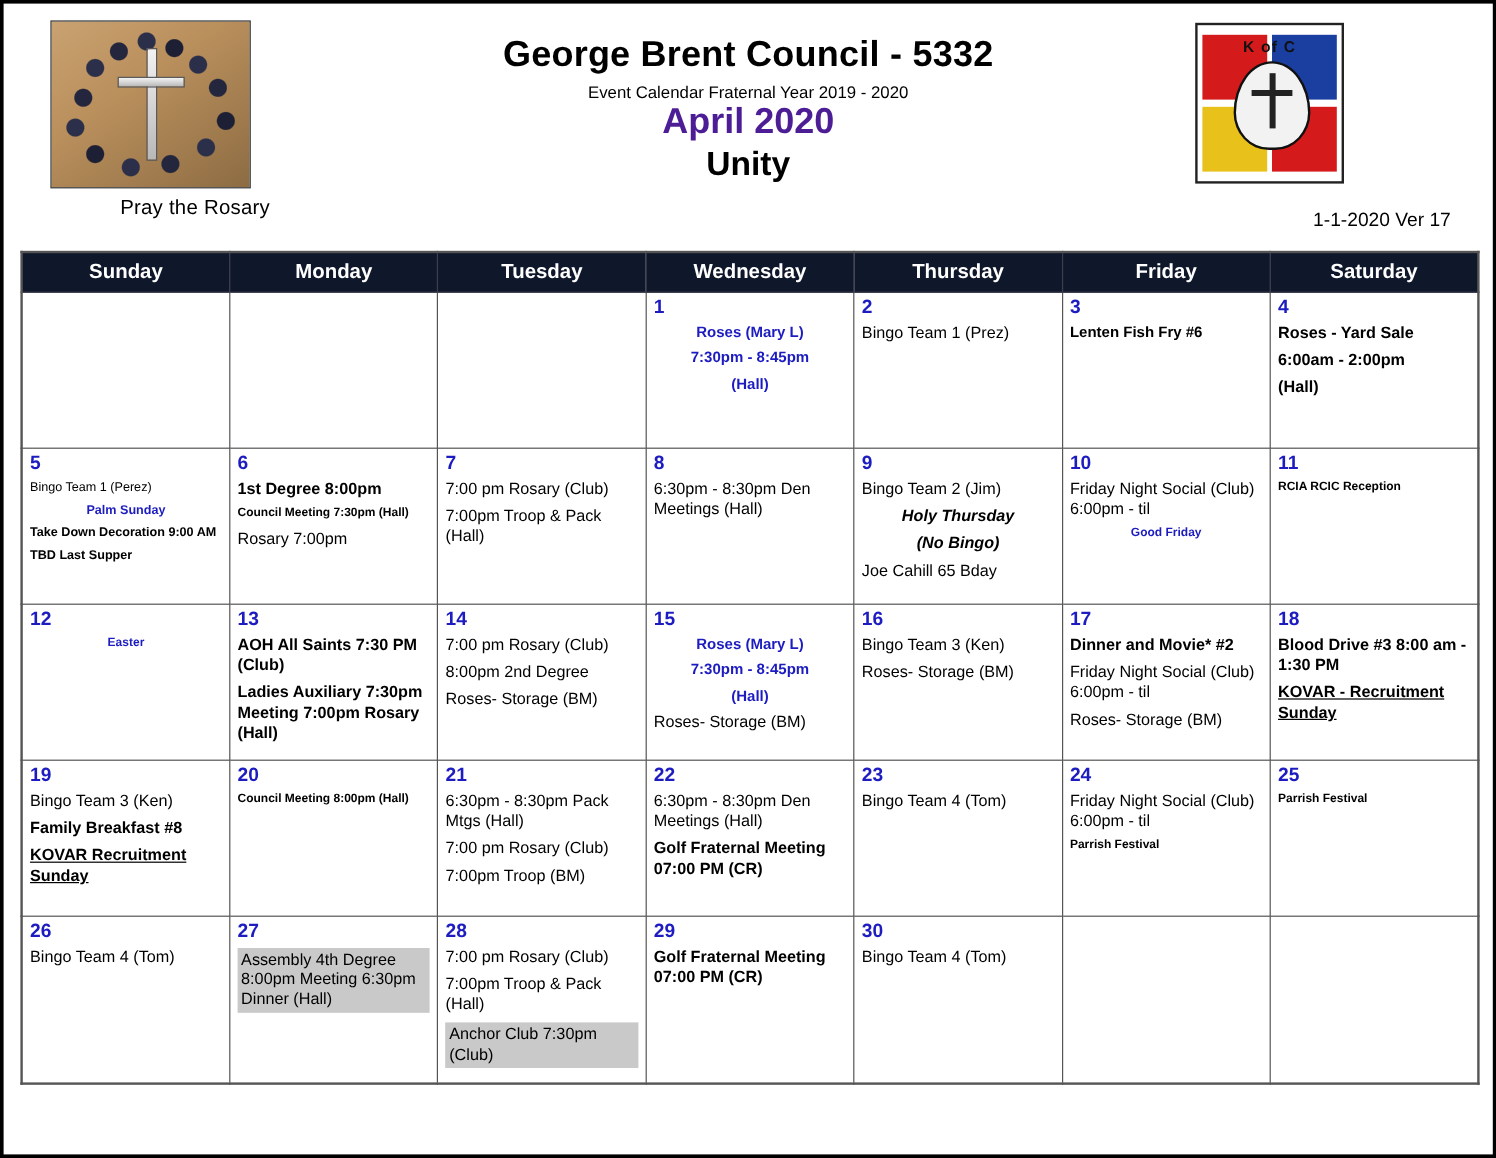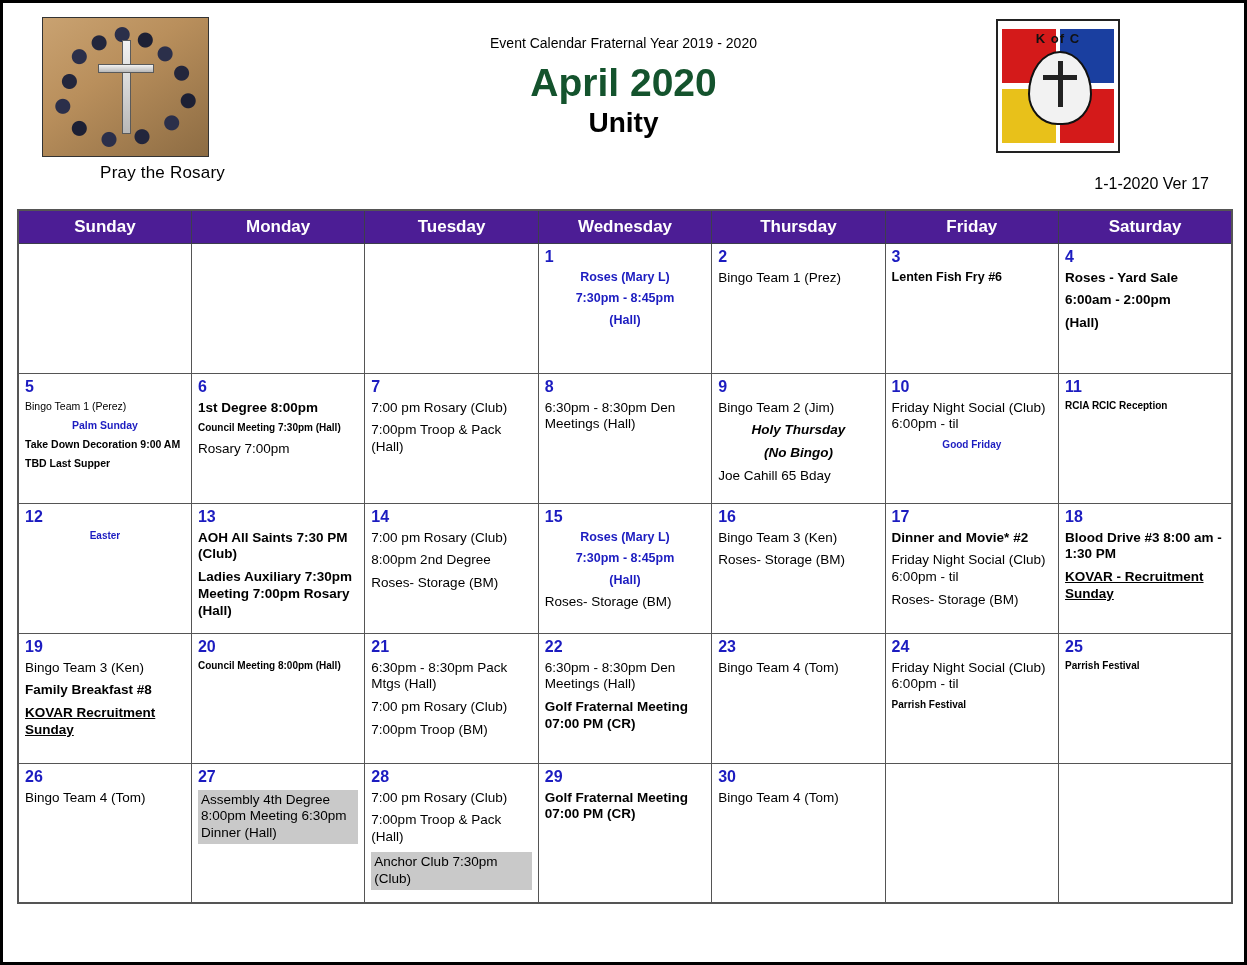--- a/index.html
+++ b/index.html
@@ -92,24 +92,23 @@
   .council-title {
     font-size: 30px;
     font-weight: bold;
     letter-spacing: .2px;
   }
   .subtitle {
     font-size: 14px;
     margin-top: 6px;
   }
   .month {
-    font-size: 39px;
-    font-weight: bold;
-    color: #14532d;
-    margin-top: 10px;
+    font-size: 30px;
+    font-weight: bold;
+    color: #4c1d95;
   }
   .virtue {
     font-size: 28px;
     font-weight: bold;
     margin-top: 2px;
   }
 
   .kofc-wrap {
     position: absolute;
     right: 120px;
@@ -187,21 +186,21 @@
   .calendar {
     position: absolute;
     left: 14px;
     top: 206px;
     width: 1216px;
     border-collapse: collapse;
     table-layout: fixed;
     border: 2px solid #555;
   }
   .calendar th {
-    background: #4c1d95;
+    background: #0f172a;
     color: #ffffff;
     font-size: 17px;
     font-weight: bold;
     height: 30px;
     border: 1px solid #3d3e4d;
     margin-top: 12px;
   }
   .calendar td {
     border: 1px solid #555;
     vertical-align: top;
@@ -241,20 +240,21 @@
 
     <div class="rosary-block">
       <div class="rosary-img">
         <div class="cross-v"></div>
         <div class="cross-h"></div>
       </div>
       <div class="rosary-caption">Pray the Rosary</div>
     </div>
 
     <div class="title-block">
+      <div class="council-title">George Brent Council - 5332</div>
       <div class="subtitle">Event Calendar Fraternal Year 2019 - 2020</div>
       <div class="month">April 2020</div>
       <div class="virtue">Unity</div>
     </div>
 
     <div class="kofc-wrap">
       <div class="kofc">
         <div class="quad q1"></div>
         <div class="quad q2"></div>
         <div class="quad q3"></div>

